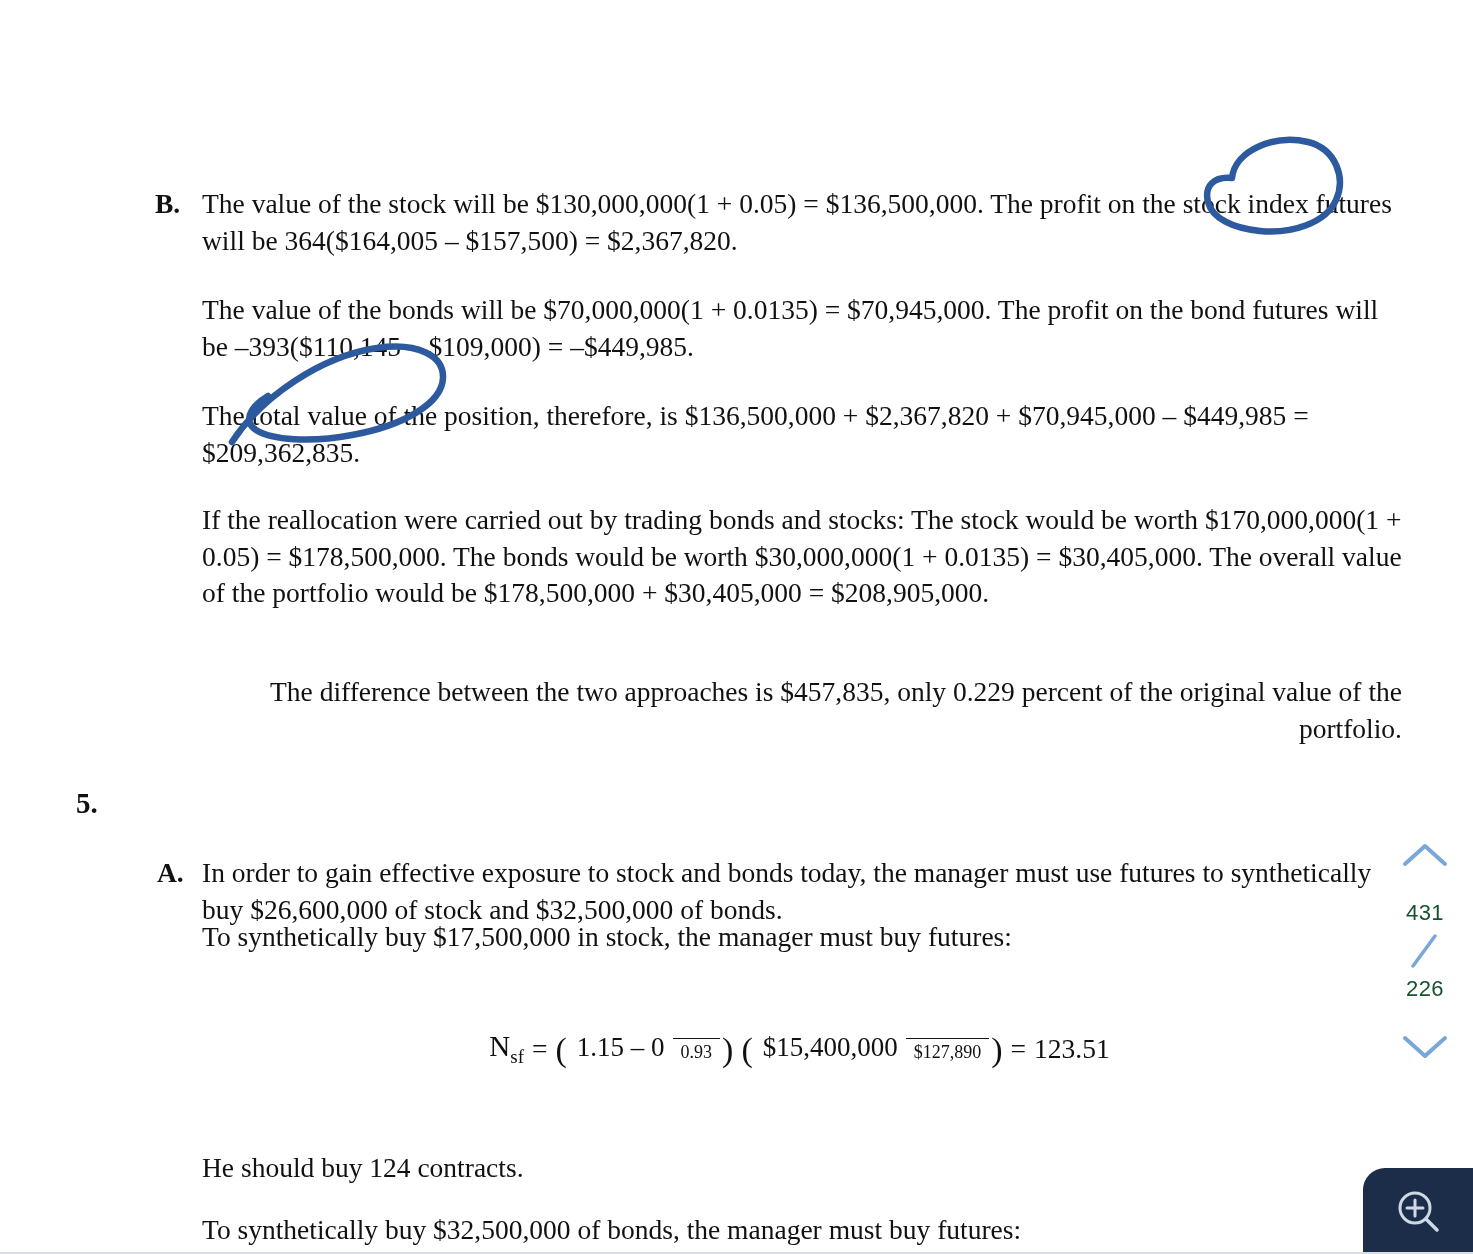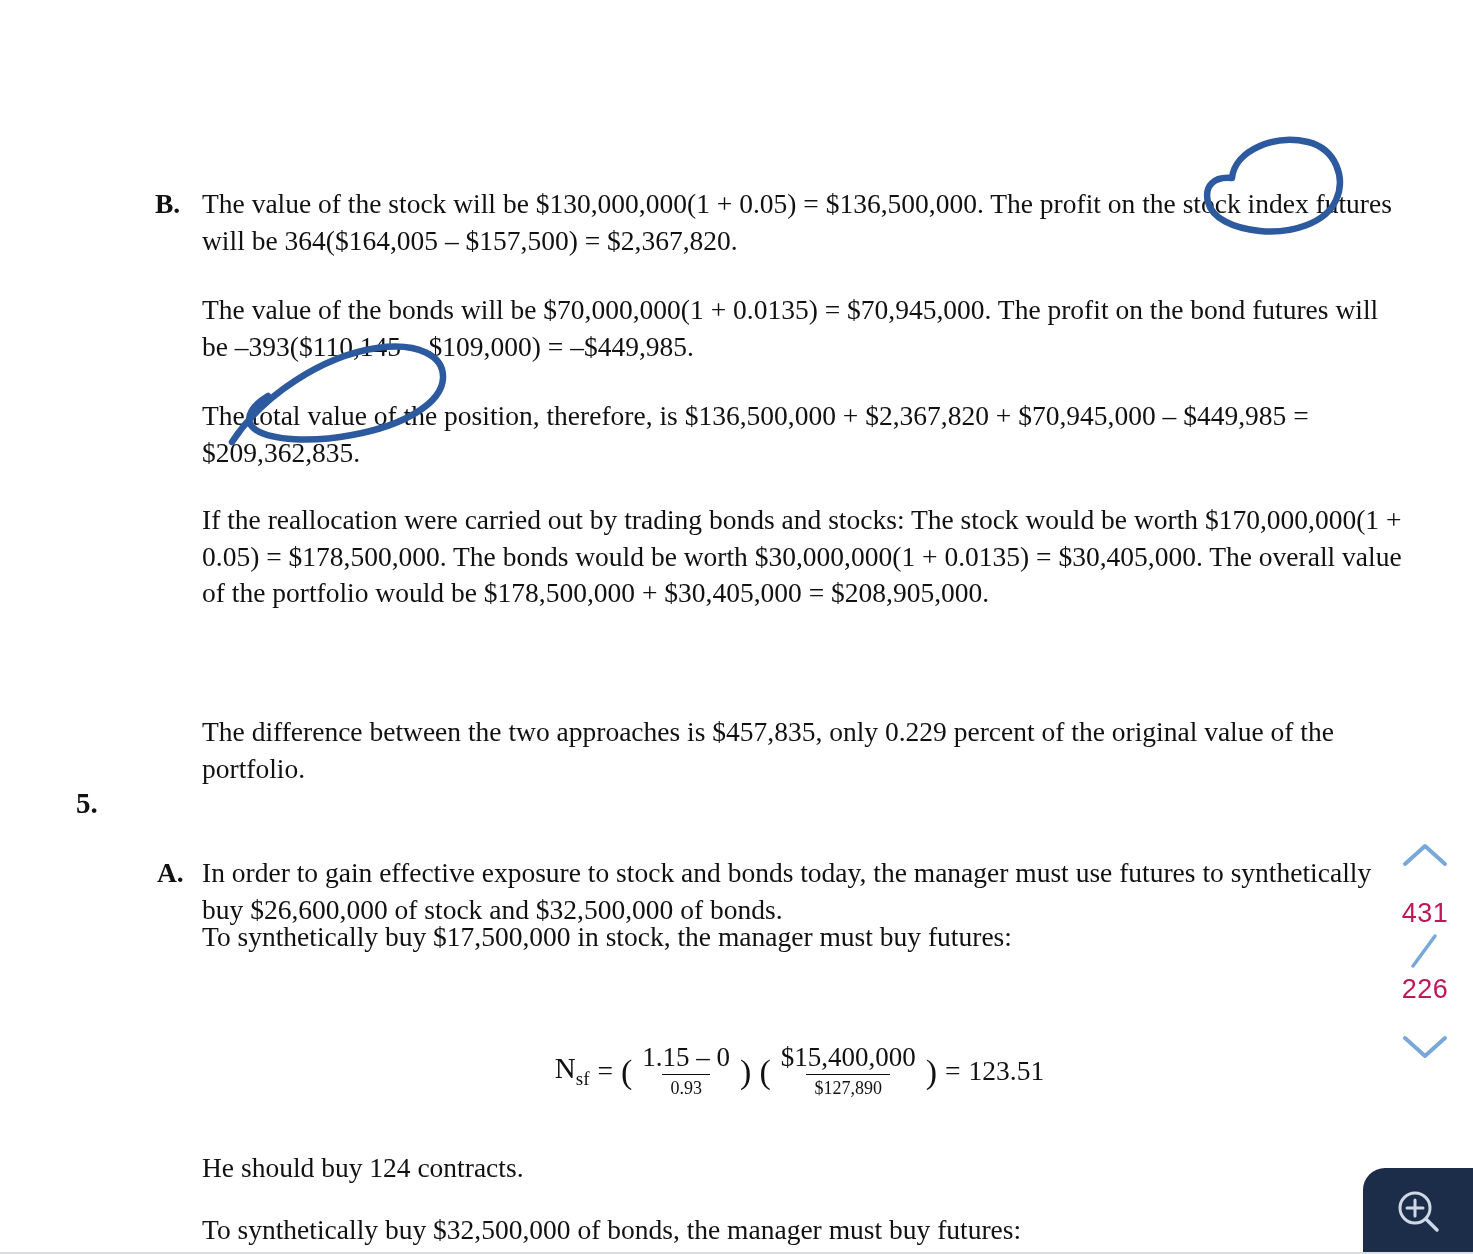--- a/index.html
+++ b/index.html
@@ -65,24 +65,23 @@
     font-family: Liberation Serif, serif;
   }
   .nsf {
     font-size: 29px;
   }
   .nsf sub {
     font-size: 19px;
   }
   .frac {
     display: inline-flex;
-    flex-direction: column;
     align-items: center;
     vertical-align: middle;
-    margin: 12px 2px;
+    margin: 2px 2px;
   }
   .frac .num {
     padding: 0 8px 3px 8px;
     font-size: 27px;
   }
   .frac .den {
     padding: 4px 8px 0 8px;
     font-size: 18px;
     border-top: 1.6px solid #111;
   }
@@ -115,22 +114,22 @@
     user-select: none;
   }
   .chev {
     width: 96px;
     height: 56px;
     display: block;
     margin: 0 auto;
   }
   .chev svg { display: block; margin: 0 auto; }
   .pagenum {
-    font-size: 27px;
-    color: #be185d;
+    font-size: 22px;
+    color: #14532d;
     line-height: 34px;
     letter-spacing: 0.5px;
   }
   .page-sep {
     width: 96px;
     height: 42px;
   }
   .page-sep svg { display: block; margin: 0 auto; }
 
   
@@ -168,21 +167,21 @@
     <div class="marker" style="left:155px; top:186px;">B.</div>
 
     <div class="para" style="top:186px;">The value of the stock will be $130,000,000(1 + 0.05) = $136,500,000. The profit on the stock index futures will be 364($164,005 – $157,500) = $2,367,820.</div>
 
     <div class="para" style="top:292px;">The value of the bonds will be $70,000,000(1 + 0.0135) = $70,945,000. The profit on the bond futures will be –393($110,145 – $109,000) = –$449,985.</div>
 
     <div class="para" style="top:398px;">The total value of the position, therefore, is $136,500,000 + $2,367,820 + $70,945,000 – $449,985 = $209,362,835.</div>
 
     <div class="para" style="top:502px; width:1200px;">If the reallocation were carried out by trading bonds and stocks: The stock would be worth $170,000,000(1 + 0.05) = $178,500,000. The bonds would be worth $30,000,000(1 + 0.0135) = $30,405,000. The overall value of the portfolio would be $178,500,000 + $30,405,000 = $208,905,000.</div>
 
-    <div class="para" style="top:714px; width:1200px;">The difference between the two approaches is $457,835, only 0.229 percent of the original value of the portfolio.</div>
+    <div class="para" style="top:674px; width:1200px;text-align:right;">The difference between the two approaches is $457,835, only 0.229 percent of the original value of the portfolio.</div>
 
     <div class="marker" style="left:76px; top:785px; font-size:29px;">5.</div>
 
     <div class="marker" style="left:157px; top:855px;">A.</div>
 
     <div class="para" style="top:855px; width:1200px;">In order to gain effective exposure to stock and bonds today, the manager must use futures to synthetically buy $26,600,000 of stock and $32,500,000 of bonds.</div>
 
     <div class="para" style="top:919px;">To synthetically buy $17,500,000 in stock, the manager must buy futures:</div>
 
     <div class="formula">

